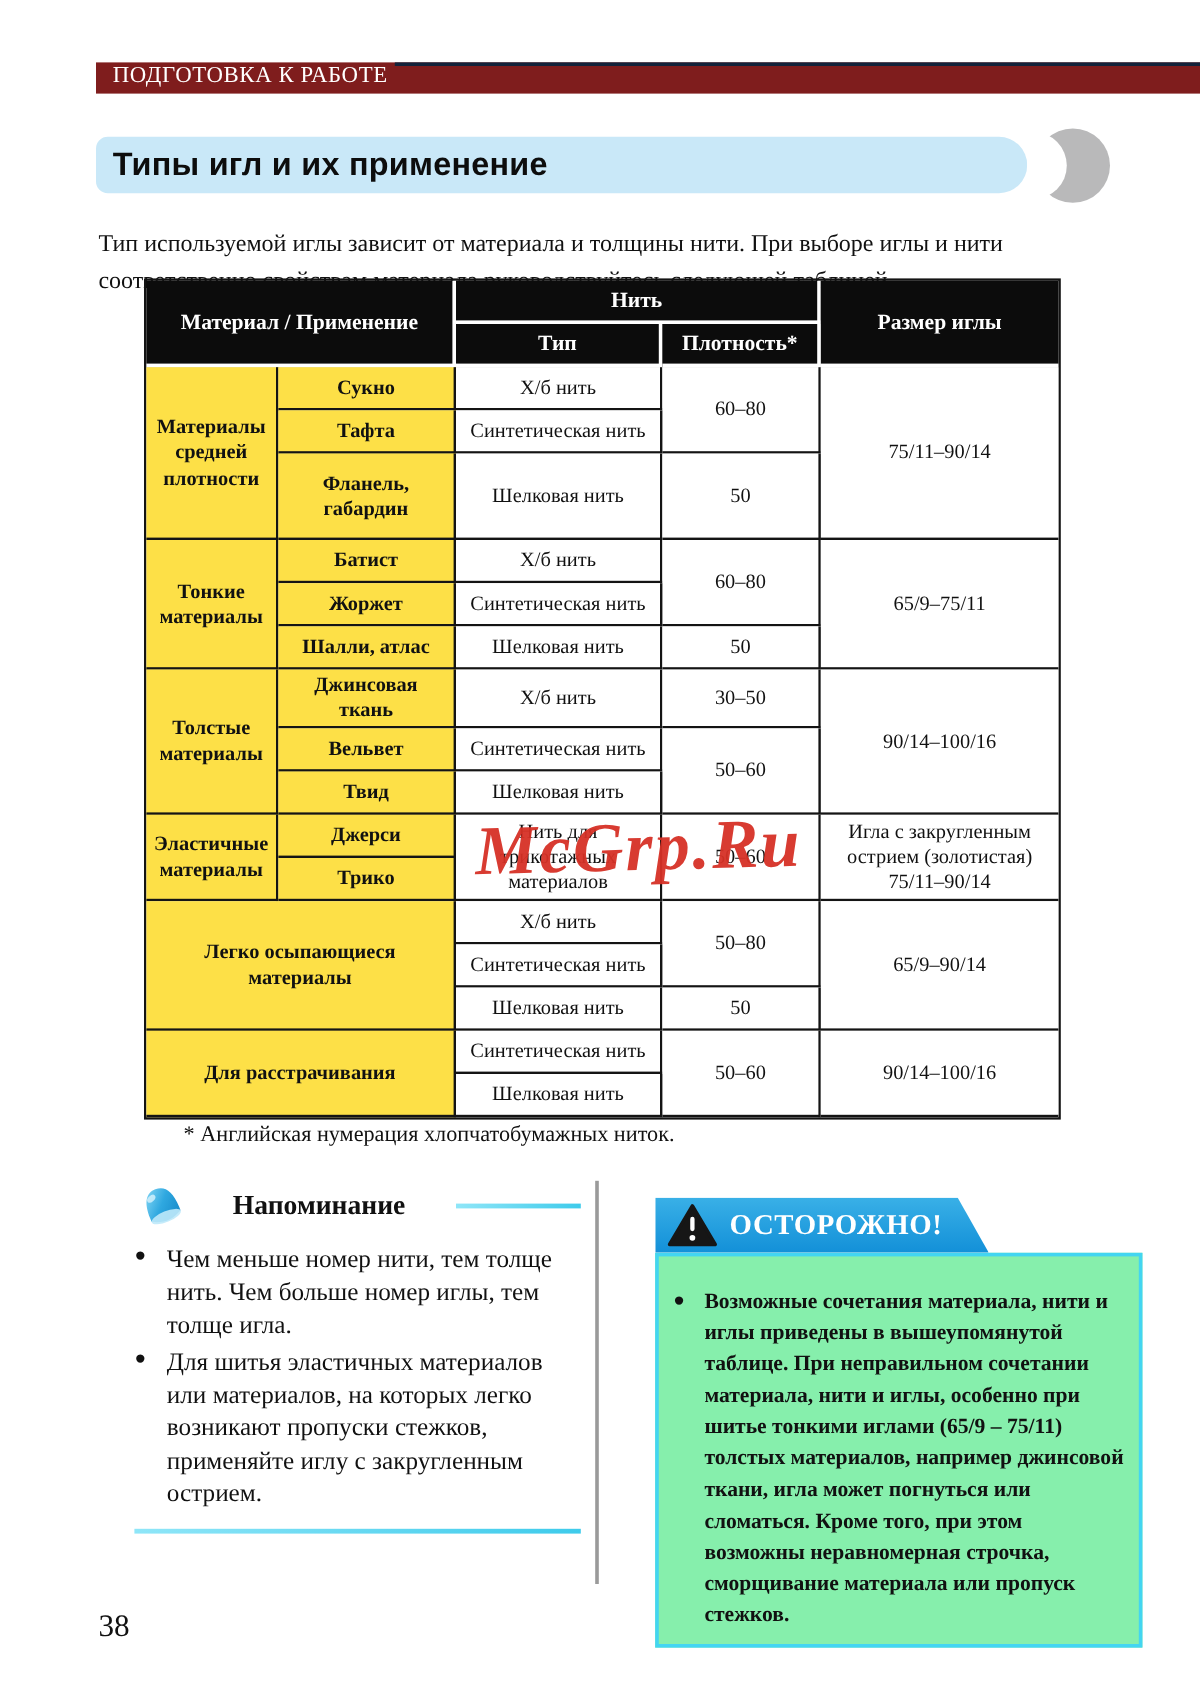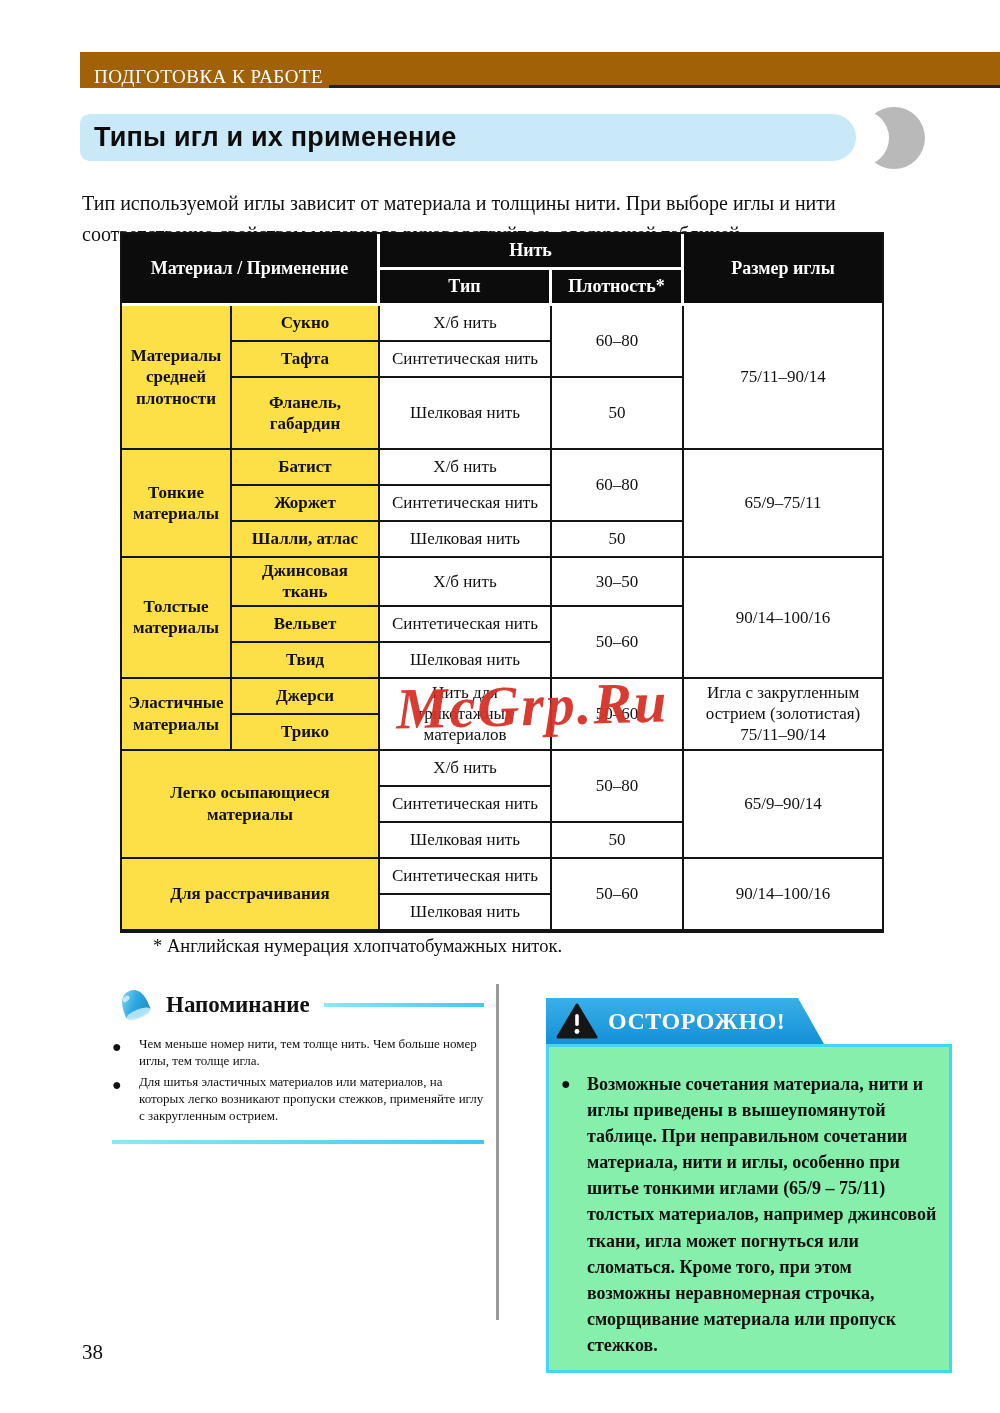--- a/index.html
+++ b/index.html
@@ -3,22 +3,22 @@
 <meta charset="utf-8">
 <style>
   html,body{margin:0;padding:0;}
   body{
     width:1000px;height:1413px;background:#ffffff;position:relative;
     font-family:"Liberation Serif","DejaVu Serif",serif;color:#111;
     overflow:hidden;
   }
   
   .topbar{
-    position:absolute;left:80px;top:52px;right:0;height:36px;
-    background:#a16207;display:flex;align-items:flex-end;padding-left:14px;box-sizing:border-box;
+    position:absolute;left:80px;top:52px;right:0;height:26px;
+    background:#7f1d1d;display:flex;align-items:flex-start;padding-left:14px;box-sizing:border-box;
   }
   .topbar .kicker{color:#fff;font-size:19px;letter-spacing:.5px;white-space:nowrap;}
   .topbar .kline{flex:1;height:3px;background:#13233B;margin-left:6px;}
   
   .section-head{
     position:absolute;left:80px;top:114px;width:776px;height:47px;
     background:#C9E8F8;border-radius:10px 24px 24px 10px;
     display:flex;align-items:center;padding-left:14px;box-sizing:border-box;
   }
   .section-head .title{
@@ -46,25 +46,25 @@
   }
   .ntable .no-rb{border-right:none;}
   .ntable td.gcell{background:#fde047;font-weight:bold;}
   .ntable tr{height:36px;}
   .ntable tr.tall{height:72px;}
   .ntable tr.hrow{height:36px;}
   
   .footnote{position:absolute;left:153px;top:936px;font-size:18.5px;}
   
   .reminder{position:absolute;left:112px;top:984px;width:372px;}
-  .rem-head{display:flex;align-items:center;}
+  .rem-head{display:flex;align-items:center;gap:28px;}
   .rem-title{font-weight:bold;font-size:23px;margin-left:8px;}
   .rem-line{flex:1;height:4px;margin-left:14px;background:linear-gradient(90deg,#8FE6F8,#3ECBEB);}
   .blist{list-style:none;margin:10px 0 0 0;padding:0;}
-  .blist li{position:relative;padding-left:27px;margin-bottom:4px;font-size:13px;line-height:1.3;}
+  .blist li{position:relative;padding-left:27px;margin-bottom:4px;font-size:21px;line-height:1.3;}
   .blist li::before{content:"●";position:absolute;left:0;top:1px;font-size:16px;color:#111;}
   .blist li.loose{line-height:1.55;}
   .rem-bottomline{height:4px;background:linear-gradient(90deg,#8FE6F8,#3ECBEB);margin-top:16px;}
   .vdivider{position:absolute;left:496px;top:984px;width:3px;height:336px;background:#9a9a9a;}
   
   .caution{position:absolute;left:546px;top:998px;width:406px;}
   .caut-band{
     width:278px;height:46px;background:linear-gradient(180deg,#39B0E7,#1390D8);
     clip-path:polygon(0 0,calc(100% - 26px) 0,100% 100%,0 100%);
     display:flex;align-items:center;padding-left:10px;box-sizing:border-box;
@@ -72,21 +72,21 @@
   .caut-title{color:#fff;font-weight:bold;font-size:24px;letter-spacing:.5px;margin-left:10px;}
   .caut-box{border:3px solid #43D5F1;background:#86efac;padding:14px 12px 12px 12px;}
   .caut-box .blist li{font-weight:bold;font-size:18px;line-height:1.45;margin-bottom:0;padding-left:26px;}
   
   .watermark{
     position:absolute;left:396px;top:672px;z-index:5;
     font-style:italic;font-weight:bold;font-size:58px;letter-spacing:2px;
     color:#D63126;opacity:.95;transform:rotate(-1.5deg);white-space:nowrap;
   }
   
-  .pagenum{position:absolute;left:82px;top:1340px;font-size:21px;text-align:center;}
+  .pagenum{position:absolute;left:82px;top:1340px;font-size:26px;text-align:center;}
 </style>
 </head>
 <body>
 
 <div class="topbar">
   <span class="kicker">ПОДГОТОВКА К РАБОТЕ</span>
   <span class="kline"></span>
 </div>
 
 <div class="section-head">

